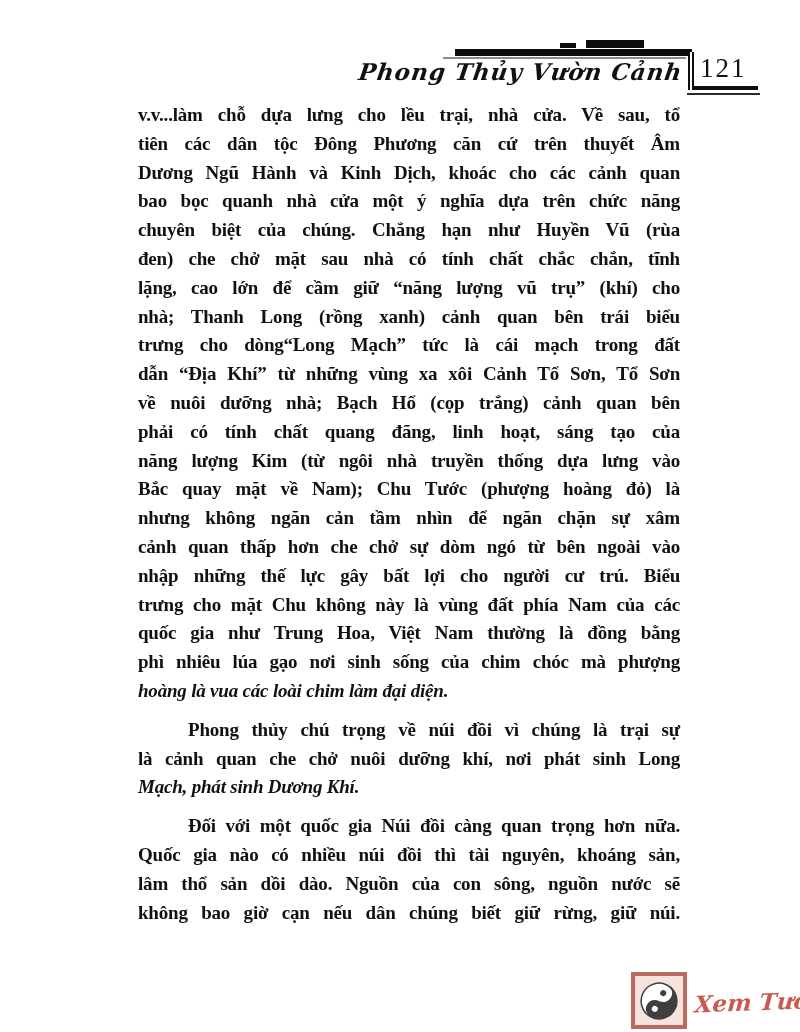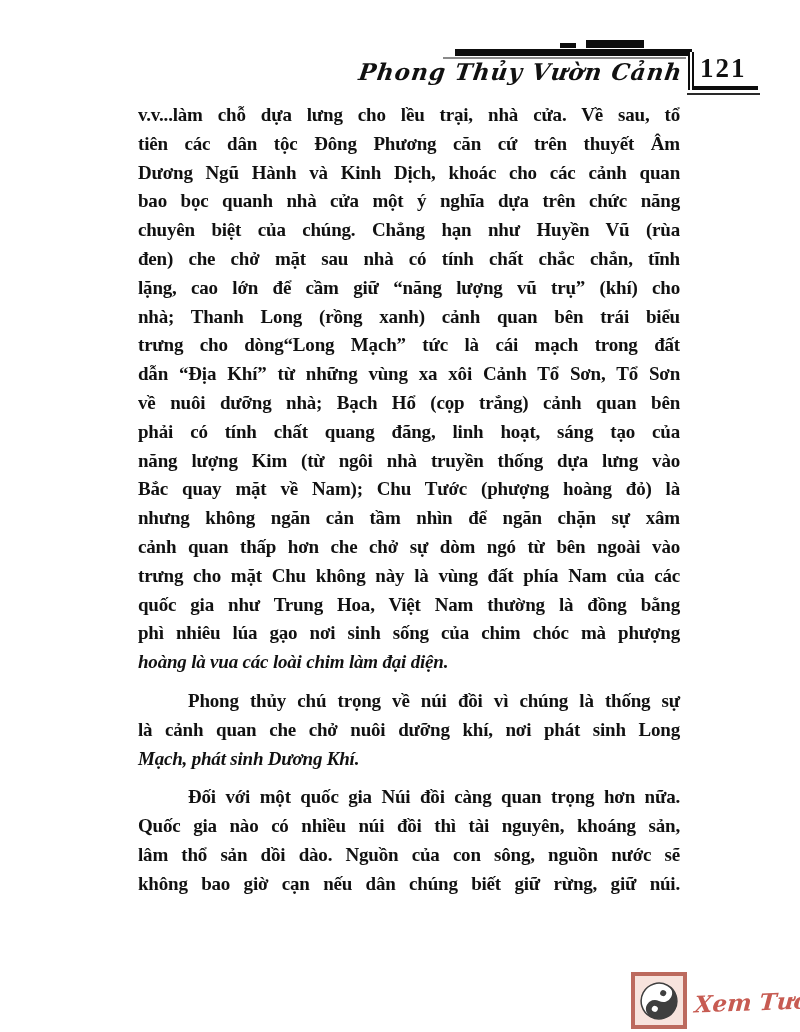--- a/index.html
+++ b/index.html
@@ -40,21 +40,21 @@
   }
   .hdr-divider {
     position: absolute; left: 688px; top: 52px;
     width: 2px; height: 38px;
     border-left: 2px solid #0d0d0d;
     border-right: 2px solid #0d0d0d;
     background: #ffffff;
   }
   .hdr-pagenum {
     position: absolute; left: 700px; top: 53px;
-    font-size: 27px; font-weight: bold;
+    font-size: 27px; font-weight: normal;
     letter-spacing: 2px;
   }
   .hdr-num-underline {
     position: absolute; left: 692px; top: 86px;
     width: 66px; height: 4px; background: #0d0d0d;
   }
   .hdr-num-underline2 {
     position: absolute; left: 687px; top: 93px;
     width: 73px; height: 2px; background: #2a2a2a;
   }
@@ -121,27 +121,28 @@
         <div class="line">lặng, cao lớn để cầm giữ “năng lượng vũ trụ” (khí) cho</div>
         <div class="line">nhà; Thanh Long (rồng xanh) cảnh quan bên trái biểu</div>
         <div class="line">trưng cho dòng“Long Mạch” tức là cái mạch trong đất</div>
         <div class="line">dẫn “Địa Khí” từ những vùng xa xôi Cảnh Tổ Sơn, Tổ Sơn</div>
         <div class="line">về nuôi dưỡng nhà; Bạch Hổ (cọp trắng) cảnh quan bên</div>
         <div class="line">phải có tính chất quang đãng, linh hoạt, sáng tạo của</div>
         <div class="line">năng lượng Kim (từ ngôi nhà truyền thống dựa lưng vào</div>
         <div class="line">Bắc quay mặt về Nam); Chu Tước (phượng hoàng đỏ) là</div>
         <div class="line">nhưng không ngăn cản tầm nhìn để ngăn chặn sự xâm</div>
         <div class="line">cảnh quan thấp hơn che chở sự dòm ngó từ bên ngoài vào</div>
+        <div class="line">nhập những thế lực gây bất lợi cho người cư trú. Biểu</div>
         <div class="line">trưng cho mặt Chu không này là vùng đất phía Nam của các</div>
         <div class="line">quốc gia như Trung Hoa, Việt Nam thường là đồng bằng</div>
         <div class="line">phì nhiêu lúa gạo nơi sinh sống của chim chóc mà phượng</div>
         <div class="line short">hoàng là vua các loài chim làm đại diện.</div>
       </div>
       <div class="para">
-        <div class="line indent">Phong thủy chú trọng về núi đồi vì chúng là thống sự</div>
+        <div class="line indent">Phong thủy chú trọng về núi đồi vì chúng là trại sự</div>
         <div class="line">là cảnh quan che chở nuôi dưỡng khí, nơi phát sinh Long</div>
         <div class="line short">Mạch, phát sinh Dương Khí.</div>
       </div>
       <div class="para">
         <div class="line indent">Đối với một quốc gia Núi đồi càng quan trọng hơn nữa.</div>
         <div class="line">Quốc gia nào có nhiều núi đồi thì tài nguyên, khoáng sản,</div>
         <div class="line">lâm thổ sản dồi dào. Nguồn của con sông, nguồn nước sẽ</div>
         <div class="line">không bao giờ cạn nếu dân chúng biết giữ rừng, giữ núi.</div>
       </div>
     </main>

